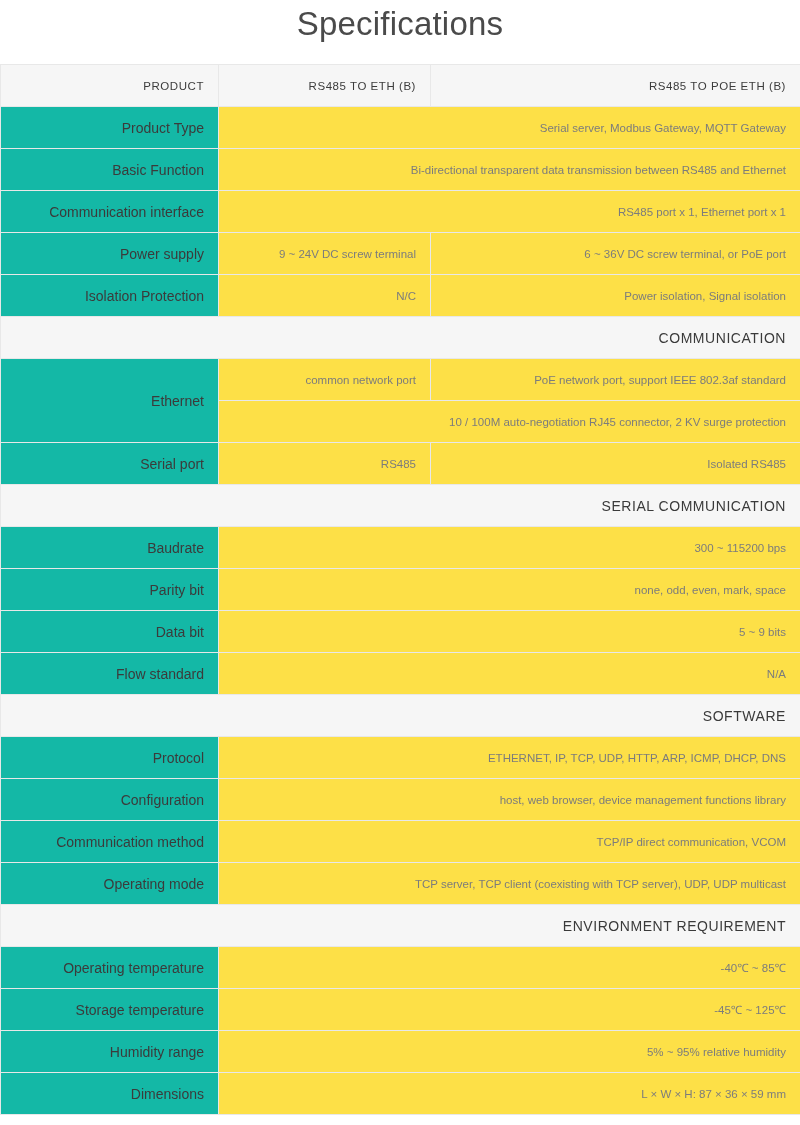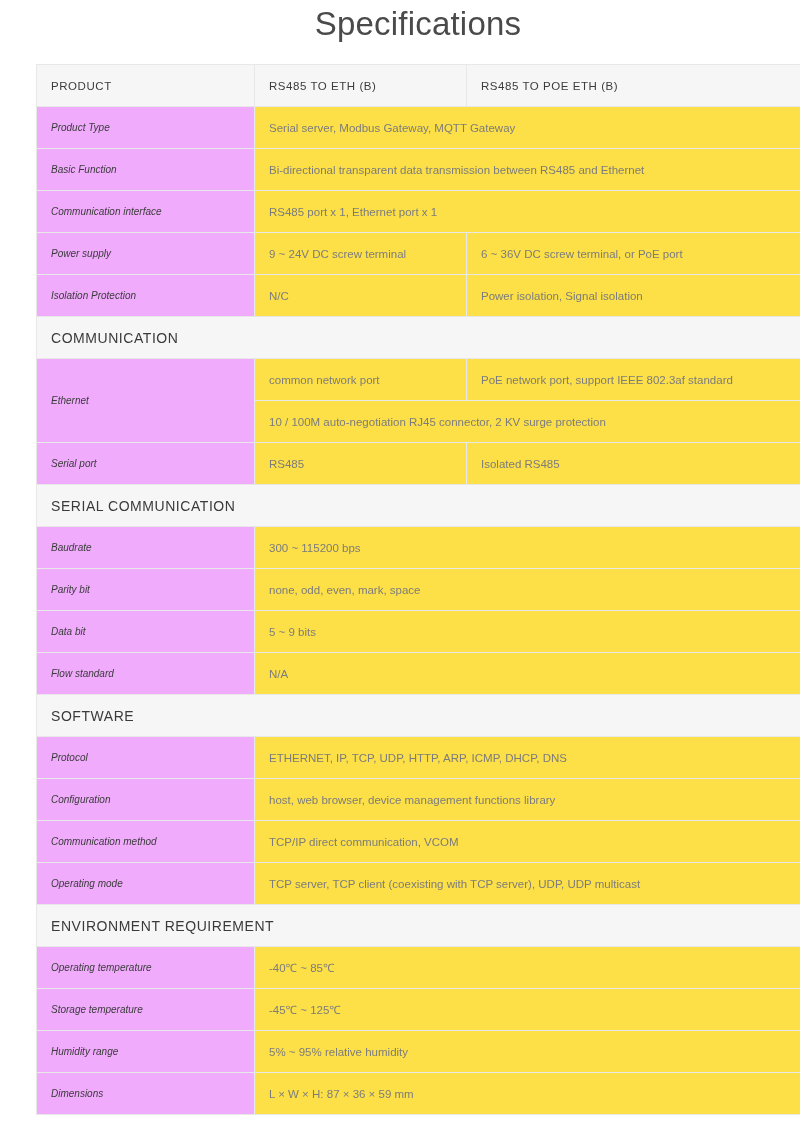--- a/index.html
+++ b/index.html
@@ -11,21 +11,20 @@
   }
   body {
     font-family: "Liberation Sans", sans-serif;
     -webkit-font-smoothing: antialiased;
   }
   .page {
     width: 800px;
     min-height: 1125px;
     background: #ffffff;
     overflow: hidden;
-    padding-left: 36px;
   }
   .page-title {
     text-align: center;
     font-size: 33px;
     font-weight: 400;
     color: #4a4a4a;
     letter-spacing: 0.2px;
     margin: 0;
     padding: 4px 0 20px 0;
     line-height: 40px;
@@ -39,21 +38,21 @@
   table.spec-table col.c-label { width: 218px; }
   table.spec-table col.c-a { width: 212px; }
   table.spec-table col.c-b { width: 370px; }
 
   .spec-table td, .spec-table th {
     border: 1px solid #e8e8e8;
     padding: 0 14px;
     height: 42px;
     vertical-align: middle;
     font-weight: 400;
-    text-align: left;
+    text-align: right;
   }
 
   
   .head-cell {
     background: #f6f6f6;
     color: #3c3c3c;
     font-weight: 700;
     font-size: 11.5px;
     letter-spacing: 0.55px;
     text-align: center;
@@ -68,23 +67,22 @@
     font-size: 14px;
     letter-spacing: 0.55px;
     text-align: center;
     height: 42px;
   }
 
   
   .label-cell {
     color: #3b3b3b;
     font-weight: 700;
-    font-size: 10px;
-    background: #f0abfc;
-    font-style: italic;
+    font-size: 14px;
+    background: #14b8a6;
   }
 
   
   .value-cell {
     color: #7c7c7c;
     font-weight: 400;
     font-size: 11.5px;
     background: #fde047;
   }
   .value-cell.sub {

